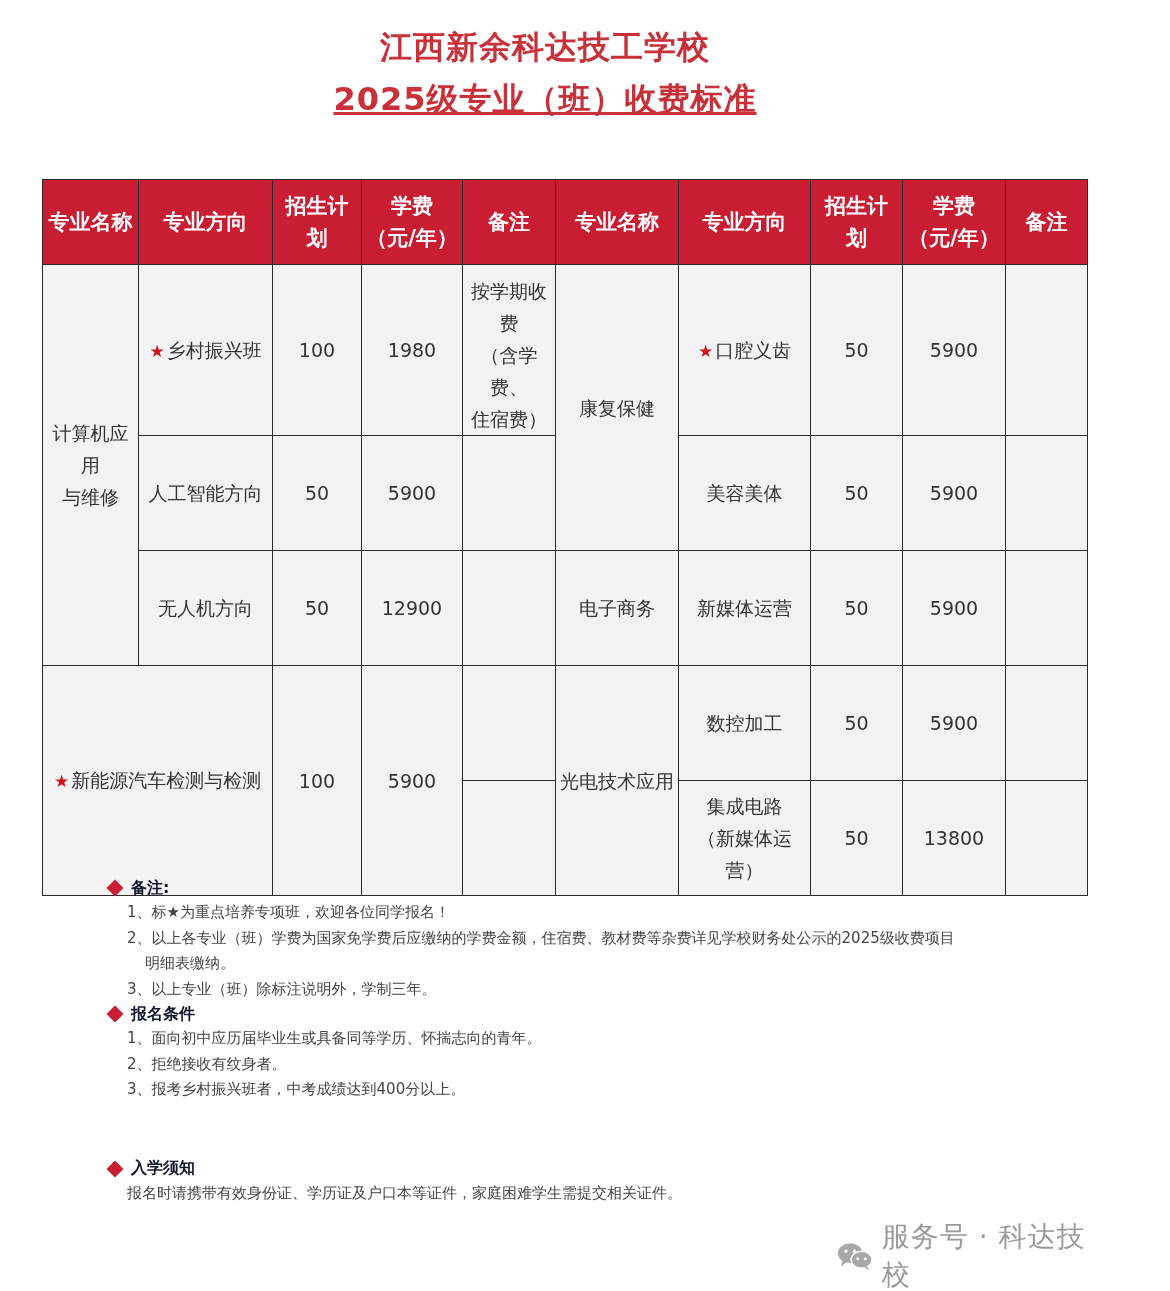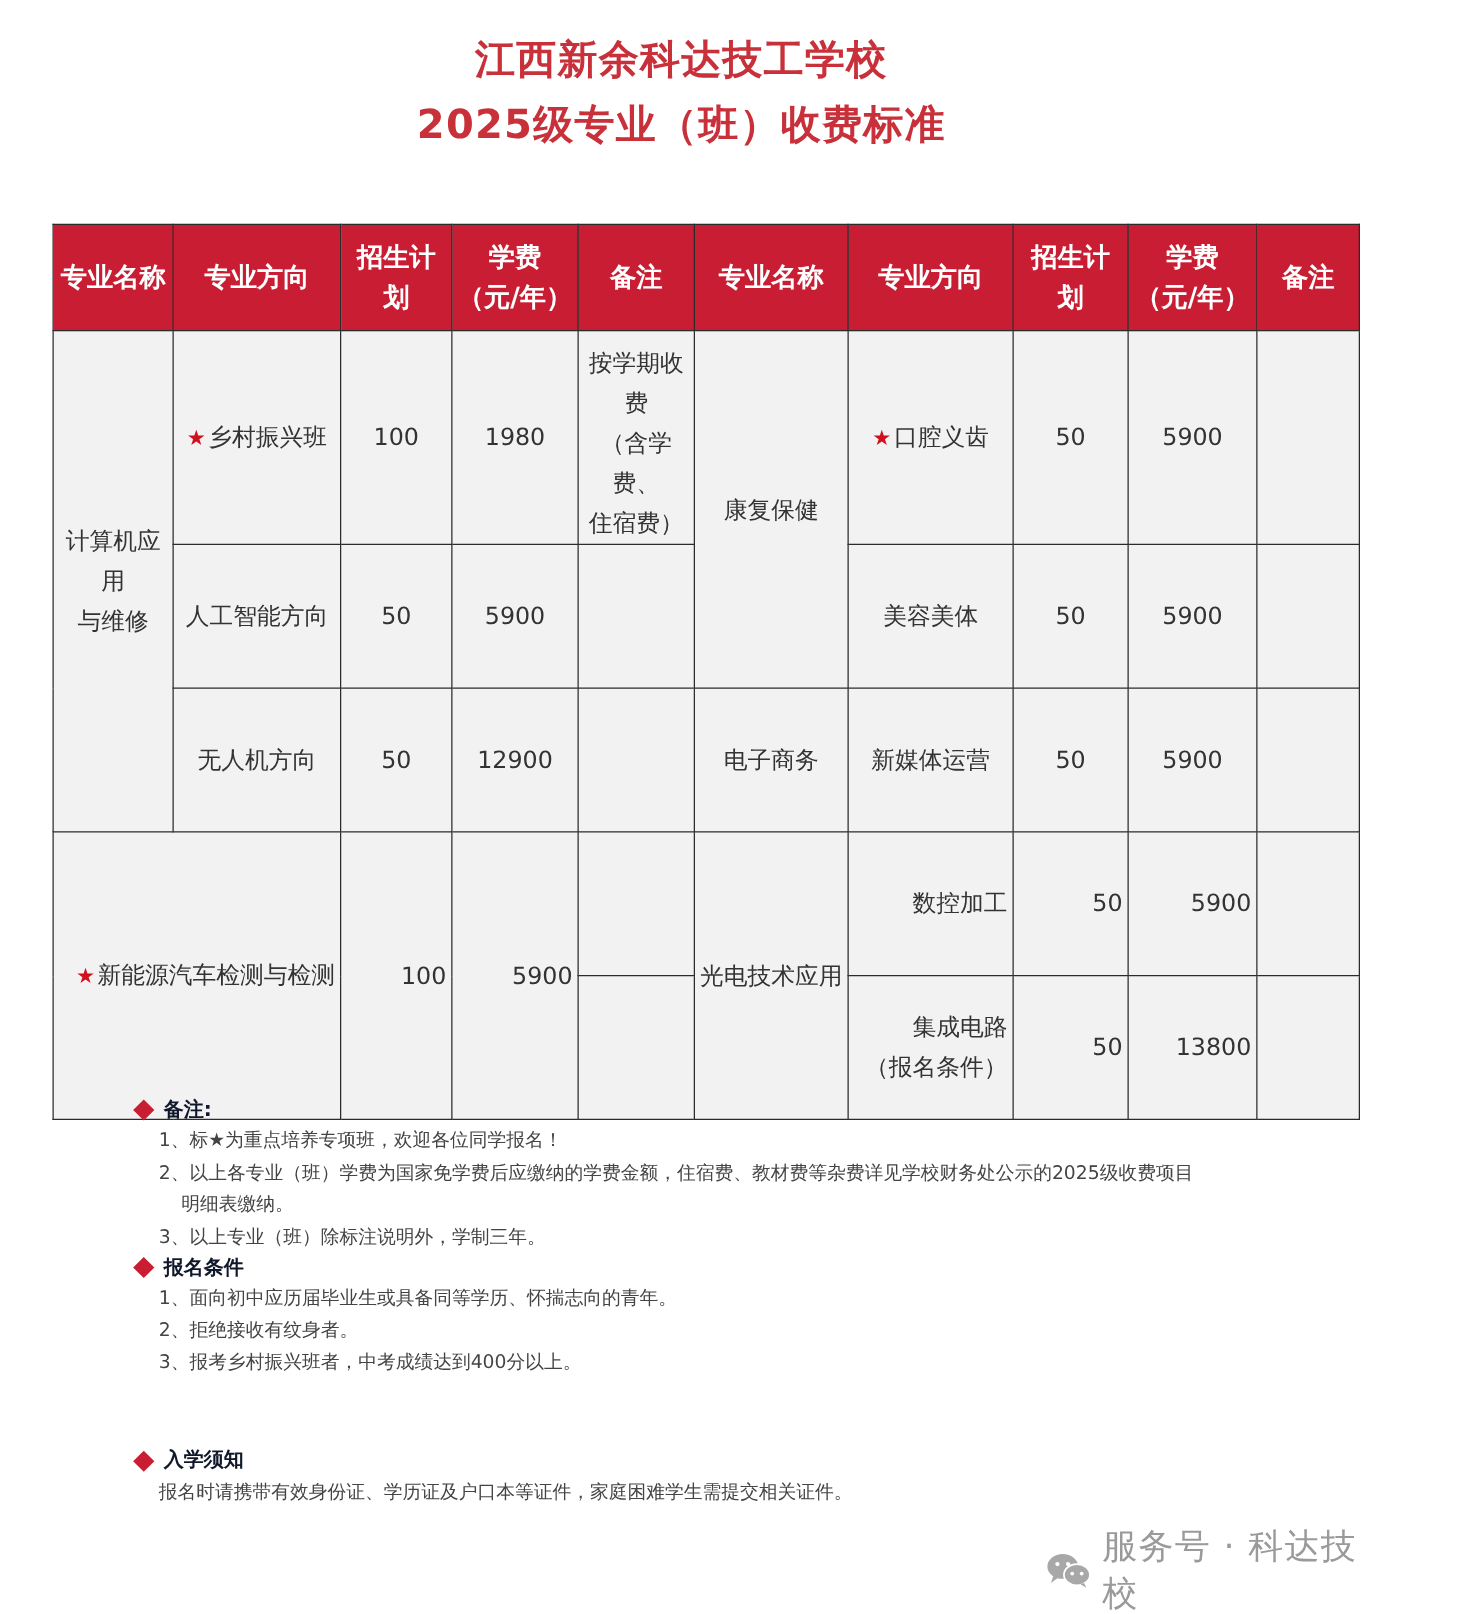--- a/index.html
+++ b/index.html
@@ -14,21 +14,21 @@
 
     .title {
       position: absolute; left: 0; width: 1090px;
       text-align: center;
       color: #c8303a;
       font-weight: bold;
       font-size: 32px;
       letter-spacing: 1px;
     }
     .title.l1 { top: 26px; }
-    .title.l2 { top: 78px; }
+    .title.l2 { top: 78px; text-decoration: underline; }
 
     table.fees {
       position: absolute;
       left: 42px; top: 179px;
       border-collapse: collapse;
       table-layout: fixed;
       width: 1045px;
     }
     table.fees th, table.fees td {
       border: 1.5px solid #2b2b2b;
@@ -42,21 +42,21 @@
     }
     table.fees th {
       background: #c81d32;
       color: #ffffff;
       font-weight: bold;
       font-size: 21px;
       height: 85px;
       line-height: 32px;
     }
     table.fees tr.r td { height: 115px; margin-top: 38px; }
-    table.fees tr.r2 td { height: 115px; text-align: right; }
+    table.fees tr.r2 td { height: 115px; }
     .star { color: #d0101e; font-size: 17px; margin-right: 2px; }
     .note-cell { font-size: 18px; line-height: 32px; vertical-align: top !important; padding-top: 10px !important; }
 
     .notes {
       position: absolute; left: 105px; top: 876px;
       width: 960px;
       font-size: 15px;
       color: #444;
     }
     .sec-head {
@@ -179,21 +179,21 @@
         <td>数控加工</td>
         <td>50</td>
         <td>5900</td>
         <td></td>
       </tr>
 
       <tr class="r2">
         <td></td>
         <td>
           <div>集成电路</div>
-          <div>（报名条件）</div>
+          <div>（新媒体运营）</div>
         </td>
         <td>50</td>
         <td>13800</td>
         <td></td>
       </tr>
     </tbody>
   </table>
 
   <div class="notes">
     <div class="sec-head">

